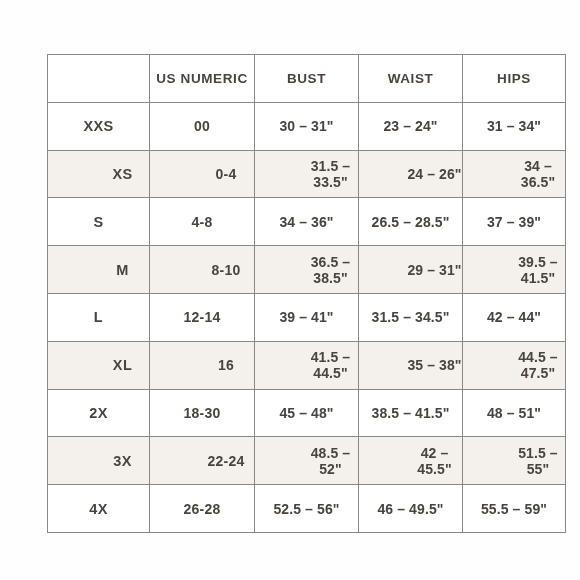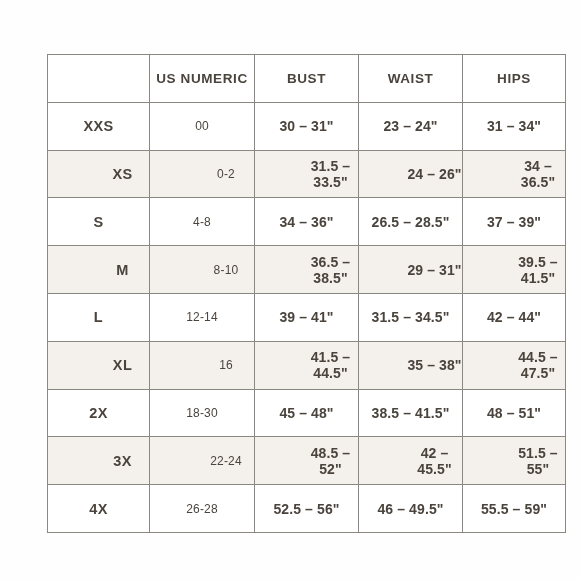--- a/index.html
+++ b/index.html
@@ -77,22 +77,22 @@
     padding-left: 48px;
   }
 
   td.cell-size {
     font-size: 14.5px;
     font-weight: bold;
     letter-spacing: 0.4px;
   }
 
   td.cell-usnum {
-    font-size: 12px;
-    font-weight: normal;
+    font-size: 14px;
+    font-weight: bold;
     color: #5B554E;
     letter-spacing: 0.2px;
   }
 
   td.cell-meas {
     font-size: 14px;
     font-weight: bold;
     letter-spacing: 0.1px;
   }
 </style>
@@ -122,21 +122,21 @@
       <tbody id="table-body">
           <tr class="row-odd">
             <td class="cell-size">XXS</td>
             <td class="cell-usnum">00</td>
             <td class="cell-meas">30 – 31"</td>
             <td class="cell-meas">23 – 24"</td>
             <td class="cell-meas">31 – 34"</td>
           </tr>
           <tr class="row-even">
             <td class="cell-size">XS</td>
-            <td class="cell-usnum">0-2</td>
+            <td class="cell-usnum">0-4</td>
             <td class="cell-meas">31.5 – 33.5"</td>
             <td class="cell-meas">24 – 26"</td>
             <td class="cell-meas">34 – 36.5"</td>
           </tr>
           <tr class="row-odd">
             <td class="cell-size">S</td>
             <td class="cell-usnum">4-8</td>
             <td class="cell-meas">34 – 36"</td>
             <td class="cell-meas">26.5 – 28.5"</td>
             <td class="cell-meas">37 – 39"</td>

